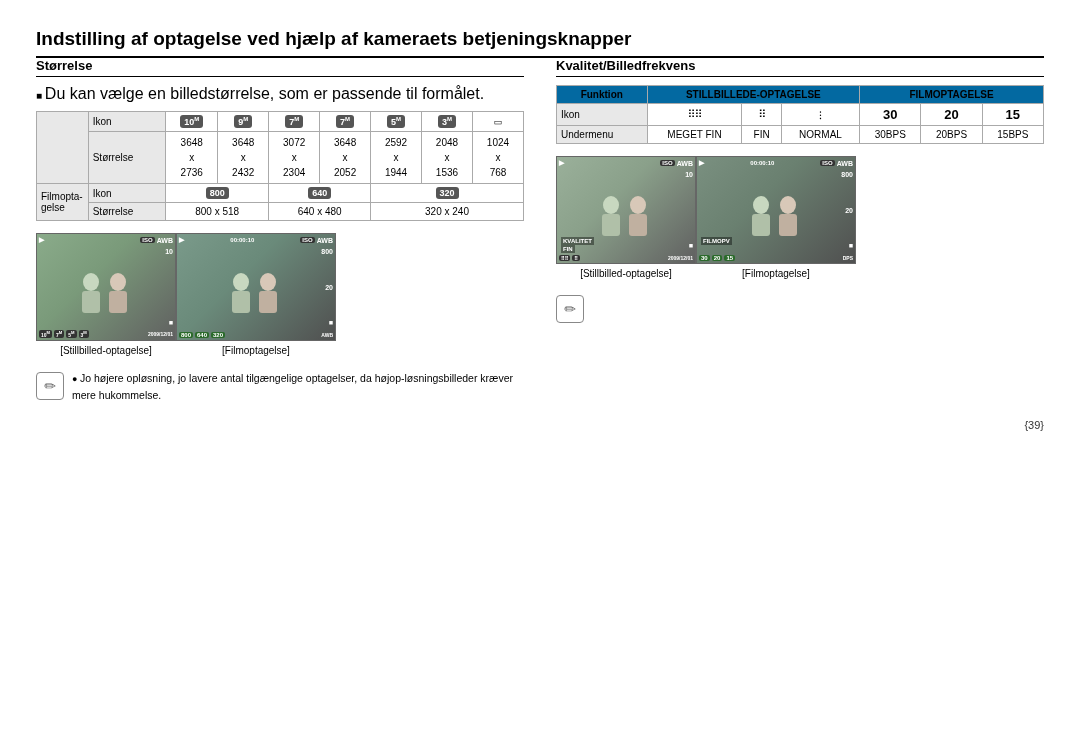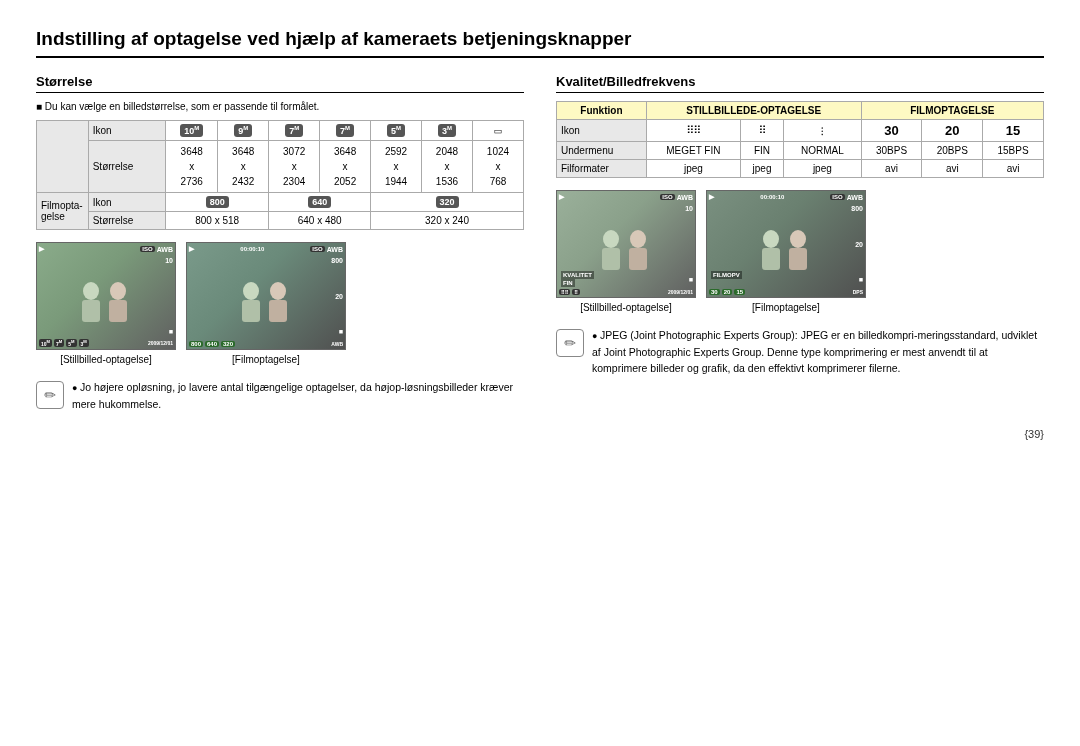--- a/index.html
+++ b/index.html
@@ -10,59 +10,58 @@
       color: #000;
       width: 1080px;
       min-height: 746px;
       padding: 28px 36px 20px 36px;
     }
     h1 {
       font-size: 19px;
       font-weight: bold;
       border-bottom: 2px solid #000;
       padding-bottom: 6px;
-      margin-bottom: 16px;
     }
     .two-col {
       display: flex;
       gap: 32px;
     }
     .col-left { flex: 1; }
     .col-right { flex: 1; }
 
     .section-title {
       font-size: 13px;
       font-weight: bold;
       border-bottom: 1.5px solid #000;
       padding-bottom: 3px;
       margin-bottom: 8px;
     }
     .intro-text {
-      font-size: 10px;
+      font-size: 16px;
       margin-bottom: 8px;
     }
     .intro-text::before {
       content: "■ ";
       font-size: 10px;
     }
 
     
     table {
       border-collapse: collapse;
       width: 100%;
       font-size: 10px;
     }
     table td, table th {
       border: 1px solid #aaa;
       padding: 3px 5px;
       text-align: center;
       vertical-align: middle;
     }
     table th {
-      background: #fef9c3;
+      background: #0369a1;
       font-weight: bold;
     }
     .row-header {
       background: #e8e8e8;
       font-weight: normal;
       text-align: left;
       padding-left: 4px;
     }
     .icon-badge {
       background: #555;
@@ -74,21 +73,20 @@
       display: inline-block;
     }
     .size-nums {
       line-height: 1.5;
       margin-top: 36px;
     }
 
     
     .preview-row {
       display: flex;
-      gap: 10px;
       margin-top: 12px;
       align-items: flex-start;
     }
     .preview-item {
       display: flex;
       flex-direction: column;
       align-items: center;
     }
     .preview-img {
       width: 140px;
@@ -388,29 +386,20 @@
       <tbody>
         <tr>
           <td class="row-header">Undermenu</td>
           <td>MEGET FIN</td>
           <td>FIN</td>
           <td>NORMAL</td>
           <td>30BPS</td>
           <td>20BPS</td>
           <td>15BPS</td>
         </tr>
-        <tr>
-          <td class="row-header">Filformater</td>
-          <td>jpeg</td>
-          <td>jpeg</td>
-          <td>jpeg</td>
-          <td>avi</td>
-          <td>avi</td>
-          <td>avi</td>
-        </tr>
       </tbody>
     </table>
 
     <div class="preview-row">
       <div class="preview-item">
         <div class="preview-img">
           <div class="cam-screen" style="background: linear-gradient(135deg, #9ab09a 0%, #8aa08a 40%, #606060 100%);">
             <svg class="people-silhouette" viewBox="0 0 80 60" xmlns="http://www.w3.org/2000/svg">
               <ellipse cx="25" cy="18" rx="8" ry="9" fill="#c8d8c0"></ellipse>
               <rect x="16" y="27" width="18" height="22" rx="3" fill="#b0c0a8"></rect>
@@ -485,19 +474,18 @@
             </div>
           </div>
         </div>
         <span class="preview-caption">[Filmoptagelse]</span>
       </div>
     </div>
 
     <div class="note-box">
       <div class="note-icon">✏</div>
       <div class="note-text">
-        <p>JPEG (Joint Photographic Experts Group):  JPEG er en billedkompri-meringsstandard, udviklet af Joint Photographic Experts Group.  Denne type komprimering er mest anvendt til at komprimere billeder og grafik, da den effektivt komprimerer filerne.</p>
       </div>
     </div>
   </div>
 </div>
 
 <div class="page-num">{39}</div>
 
 </body></html>

